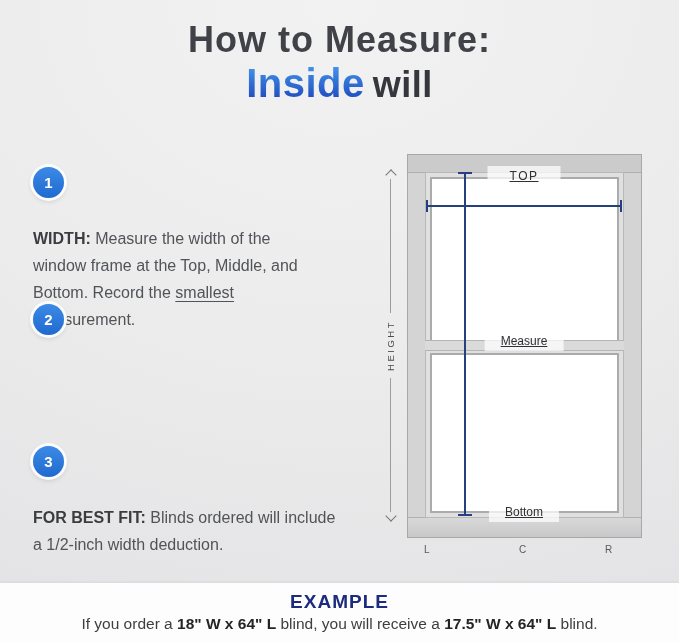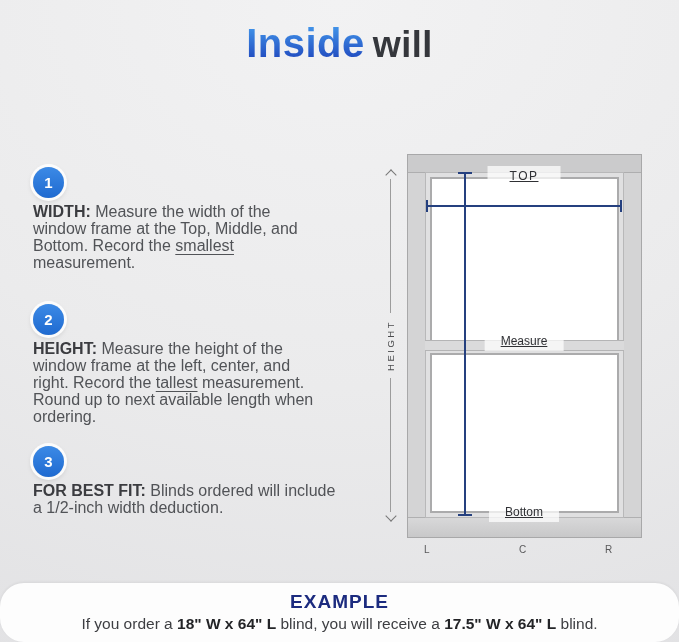--- a/index.html
+++ b/index.html
@@ -14,21 +14,21 @@
           background:linear-gradient(180deg,#47a0f0 0%,#1b3eb8 100%);
           -webkit-background-clip:text;background-clip:text;-webkit-text-fill-color:transparent;}
   .mount{font-size:36px;font-weight:700;color:#35373c;letter-spacing:.5px;margin-left:8px;}
 
   
   .step{position:absolute;left:33px;width:360px;}
   .step-1{top:167px;} .step-2{top:304px;} .step-3{top:446px;}
   .badge{width:31px;height:31px;border-radius:50%;display:flex;align-items:center;justify-content:center;
          background:linear-gradient(180deg,#3c8ae6,#1f6ad0);color:#fff;font-size:15px;font-weight:700;
          box-shadow:0 0 0 3px rgba(253,253,253,.95), 0 2px 6px rgba(0,0,0,.22);}
-  .step p{margin:5px 0 0;font-size:16px;line-height:17px;color:#515357;white-space:pre-line;}
+  .step p{margin:27px 0 0;font-size:16px;line-height:27px;color:#515357;white-space:pre-line;}
   .step p strong{color:#3b3c40;font-weight:700;}
   .u{text-decoration:underline;text-underline-offset:3px;}
 
   
   .diagram{position:absolute;inset:0;}
   .dim-h{position:absolute;left:424px;top:136px;width:199px;height:14px;display:flex;align-items:center;}
   .dline{flex:1;height:1px;background:#9c9c9c;}
   .dlabel{font-size:10px;letter-spacing:2.5px;color:#4b4c4e;padding:0 7px;font-weight:500;}
   .chev{width:7px;height:7px;border:0 solid #777;flex:none;}
   .cl{border-left-width:1.5px;border-bottom-width:1.5px;transform:rotate(45deg);}
@@ -62,55 +62,51 @@
         color:#2f3034;font-size:12px;line-height:20px;padding:0 16px;white-space:nowrap;text-decoration:underline;}
   .chip-top{top:166px;letter-spacing:1.5px;padding:0 22px;}
   .chip-middle{top:331px;}
   .chip-bottom{top:502px;}
 
   .lcr{position:absolute;top:544px;font-size:10px;color:#58585a;letter-spacing:.5px;}
   .lcr-l{left:424px;} .lcr-c{left:519px;} .lcr-r{left:605px;}
 
   
   .example{position:absolute;left:0;top:583px;width:100%;height:59px;background:#fdfdfd;
-           box-shadow:0 -1px 3px rgba(0,0,0,.06);text-align:center;border-radius:24px;}
+           box-shadow:0 -1px 3px rgba(0,0,0,.06);text-align:center;}
   .ex-h{margin-top:8px;font-size:19px;font-weight:700;color:#1c2b7f;letter-spacing:1px;}
   .ex-t{margin:2px 0 0;font-size:15.5px;color:#3d3e42;}
   .ex-t strong{color:#232427;font-weight:700;}
 </style>
 </head>
 <body>
 
 <div class="canvas">
 
   <header class="title">
+    <div class="t1">How to Measure:</div>
     <div class="t2">
       <span class="inside">Inside</span><span class="mount">will</span>
     </div>
   </header>
 
   <section class="step step-1">
     <div class="badge">
       <span>1</span>
     </div>
     <p><strong>WIDTH:</strong><span> Measure the width of the
 window frame at the Top, Middle, and
 Bottom. Record the </span><span class="u">smallest</span><span>
 measurement.</span></p>
   </section>
 
   <section class="step step-2">
     <div class="badge">
       <span>2</span>
     </div>
-    <p><strong>HEIGHT:</strong><span> Measure the height of the
-window frame at the left, center, and
-right. Record the </span><span class="u">tallest</span><span> measurement.
-Round up to next available length when
-ordering.</span></p>
   </section>
 
   <section class="step step-3">
     <div class="badge">
       <span>3</span>
     </div>
     <p><strong>FOR BEST FIT:</strong><span> Blinds ordered will include
 a 1/2-inch width deduction.</span><span class="u"></span><span></span></p>
   </section>
 

